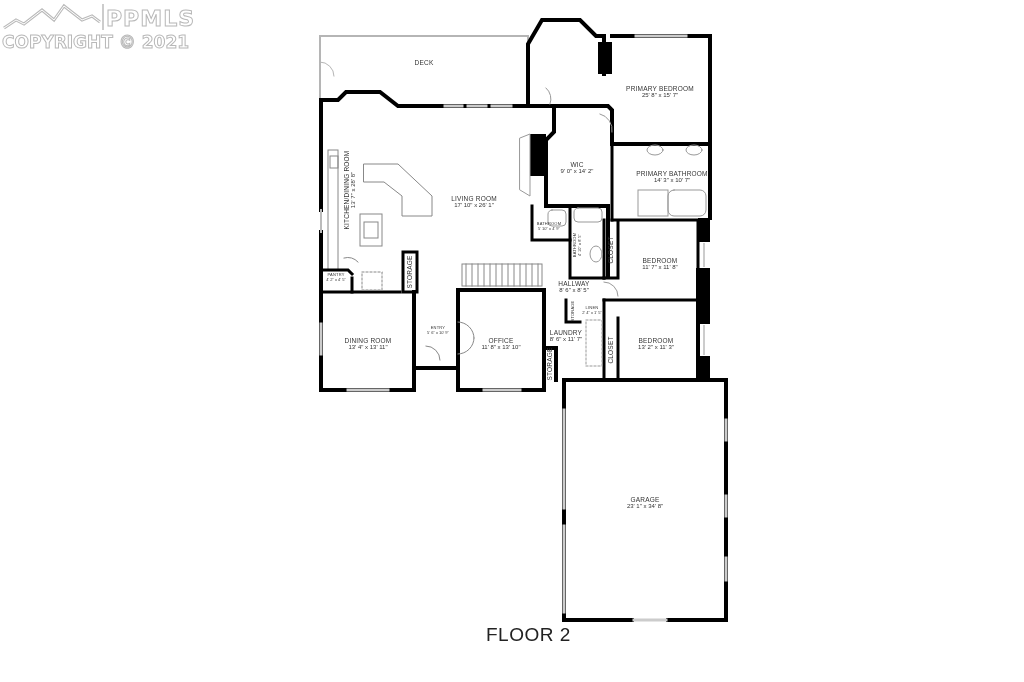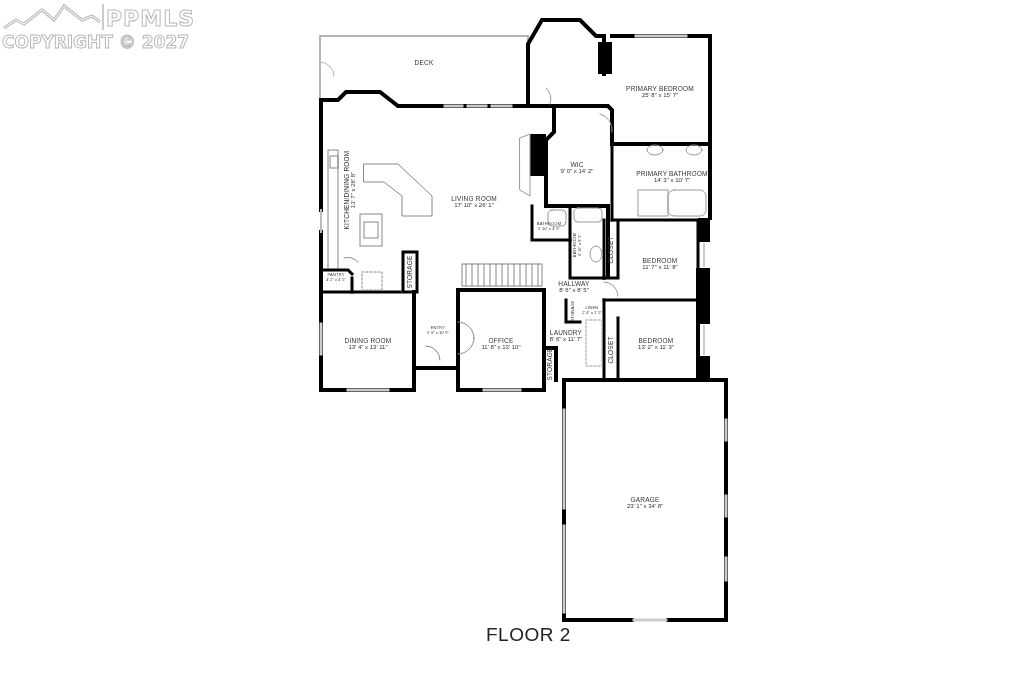--- a/index.html
+++ b/index.html
@@ -167,21 +167,21 @@
   </svg>
 
   
   <div class="wm">
     <svg width="104" height="32" viewBox="0 0 104 32" style="position:absolute;left:0;top:0">
       <polyline points="2,26 14,18 22,22 40,8 52,18 62,4 80,18 90,14 98,20" fill="none" stroke="#bbb" stroke-width="3"></polyline>
       <polyline points="2,26 14,18 22,22 40,8 52,18 62,4 80,18 90,14 98,20" fill="none" stroke="#fff" stroke-width="1"></polyline>
       <line x1="101" y1="2" x2="101" y2="28" stroke="#bbb" stroke-width="1.5"></line>
     </svg>
     <span class="wm-brand">PPMLS</span>
-    <span class="wm-copy">COPYRIGHT © 2027</span>
+    <span class="wm-copy">COPYRIGHT © 2021</span>
   </div>
 
   
   <div class="lbl" style="left:424px;top:63px">
     <span class="n">DECK</span>
   </div>
   <div class="lbl" style="left:660px;top:92px">
     <span class="n">PRIMARY BEDROOM</span>
     <span class="d">25' 8" x 15' 7"</span>
   </div>

